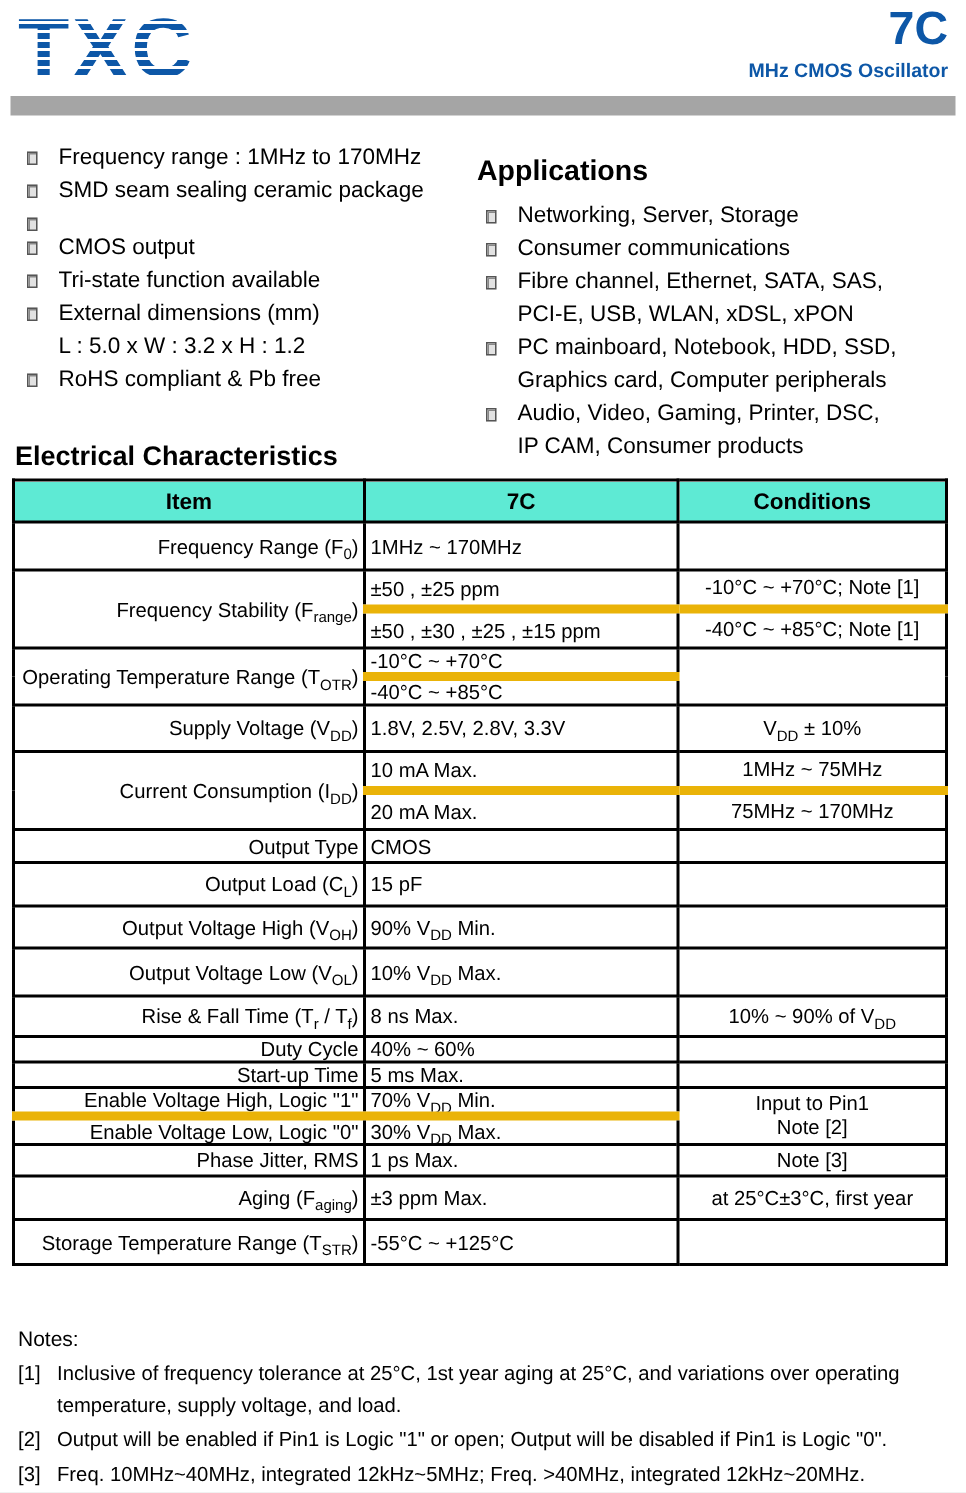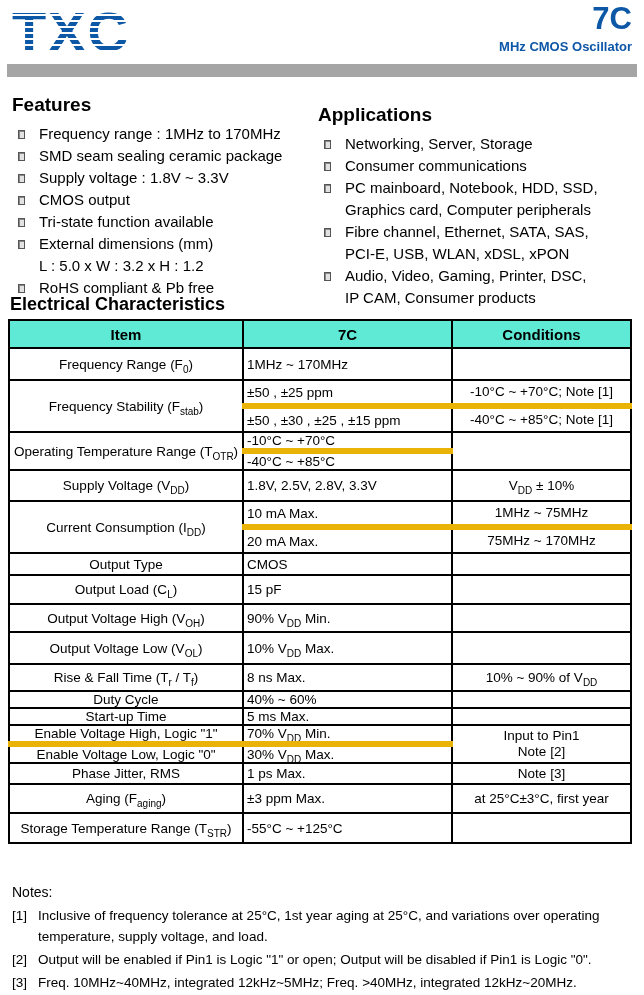--- a/index.html
+++ b/index.html
@@ -40,21 +40,21 @@
   table.ec {
     position:absolute; left:8px; top:319px; width:622px;
     border-collapse:collapse; table-layout:fixed;
   }
   table.ec th, table.ec td {
     border:2px solid #000; font-size:13.5px; padding:0 3px; overflow:hidden;
   }
   table.ec th {
     background:#5eead4; font-size:15px; font-weight:bold; text-align:center; padding:2px 0;
   }
-  td.item { text-align:center; }
+  td.item { text-align:right; }
   td.val  { text-align:left; }
   td.cond { text-align:center; padding-left:5px; line-height:16px; }
   tr.sub > td { border-top:6px solid #eab308; }
   sub { font-size:10px; line-height:0; }
 
   
   .notes { position:absolute; left:12px; top:884px; width:620px; }
   .notes-heading { font-size:14px; font-weight:normal; margin-bottom:5px; }
   .note { display:flex; font-size:13.5px; line-height:21px; margin-bottom:2px; }
   .note-label { flex:0 0 26px; }
@@ -69,33 +69,31 @@
     <div class="logo-text">TXC</div>
     <div class="logo-stripes"></div>
   </div>
   <div class="header-right">
     <div class="part-number">7C</div>
     <div class="subtitle">MHz CMOS Oscillator</div>
   </div>
   <div class="gray-bar"></div>
 
   <div class="col-features">
-    <h2 class="section-heading">Features</h2>
     <ul class="bullet-list">
       <li>
           <span class="bullet"></span>
           <span class="li-text">Frequency range : 1MHz to 170MHz</span>
         </li>
       <li>
           <span class="bullet"></span>
           <span class="li-text">SMD seam sealing ceramic package</span>
         </li>
       <li>
           <span class="bullet"></span>
-          <span class="li-text">Supply voltage : 1.8V ~ 3.3V</span>
         </li>
       <li>
           <span class="bullet"></span>
           <span class="li-text">CMOS output</span>
         </li>
       <li>
           <span class="bullet"></span>
           <span class="li-text">Tri-state function available</span>
         </li>
       <li>
@@ -115,25 +113,25 @@
       <li>
           <span class="bullet"></span>
           <span class="li-text">Networking, Server, Storage</span>
         </li>
       <li>
           <span class="bullet"></span>
           <span class="li-text">Consumer communications</span>
         </li>
       <li>
           <span class="bullet"></span>
+          <span class="li-text">Fibre channel, Ethernet, SATA, SAS,<br>PCI-E, USB, WLAN, xDSL, xPON</span>
+        </li>
+      <li>
+          <span class="bullet"></span>
           <span class="li-text">PC mainboard, Notebook, HDD, SSD,<br>Graphics card, Computer peripherals</span>
-        </li>
-      <li>
-          <span class="bullet"></span>
-          <span class="li-text">Fibre channel, Ethernet, SATA, SAS,<br>PCI-E, USB, WLAN, xDSL, xPON</span>
         </li>
       <li>
           <span class="bullet"></span>
           <span class="li-text">Audio, Video, Gaming, Printer, DSC,<br>IP CAM, Consumer products</span>
         </li>
     </ul>
   </div>
 
   <div class="ec-heading">Electrical Characteristics</div>
 
@@ -148,21 +146,21 @@
       <th>Item</th>
       <th>7C</th>
       <th>Conditions</th>
     </tr>
     <tr style="height:32px">
       <td class="item">Frequency Range (F<sub>0</sub>)</td>
       <td class="val">1MHz ~ 170MHz</td>
       <td class="cond"></td>
     </tr>
     <tr style="height:26px">
-      <td class="item" rowspan="2">Frequency Stability (F<sub>stab</sub>)</td>
+      <td class="item" rowspan="2">Frequency Stability (F<sub>range</sub>)</td>
       <td class="val">±50 , ±25 ppm</td>
       <td class="cond">-10°C ~ +70°C; Note [1]</td>
     </tr>
     <tr style="height:26px" class="sub">
       <td class="val">±50 , ±30 , ±25 , ±15 ppm</td>
       <td class="cond">-40°C ~ +85°C; Note [1]</td>
     </tr>
     <tr style="height:19px">
       <td class="item" rowspan="2">Operating Temperature Range (T<sub>OTR</sub>)</td>
       <td class="val">-10°C ~ +70°C</td>

